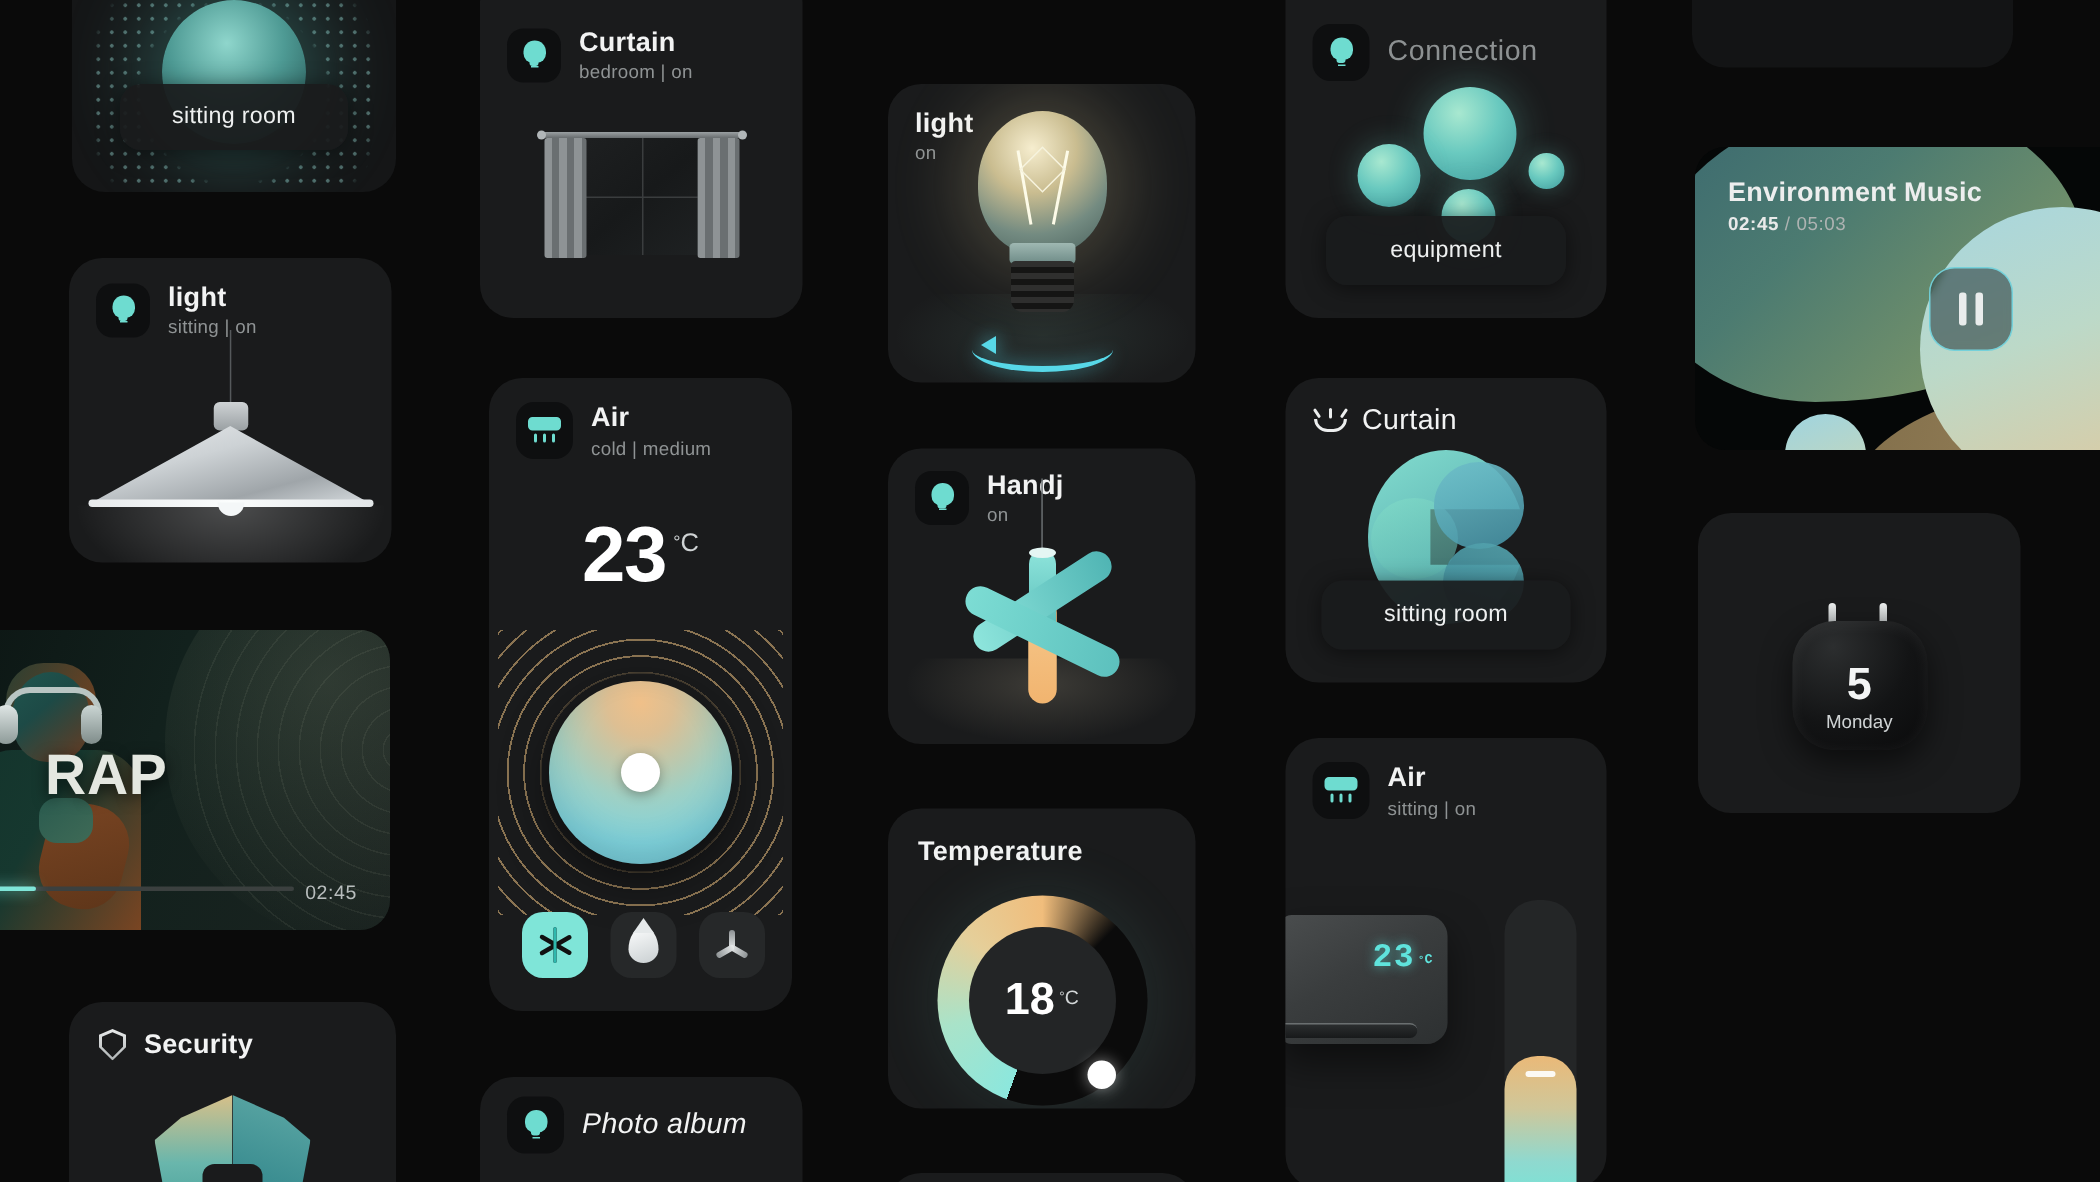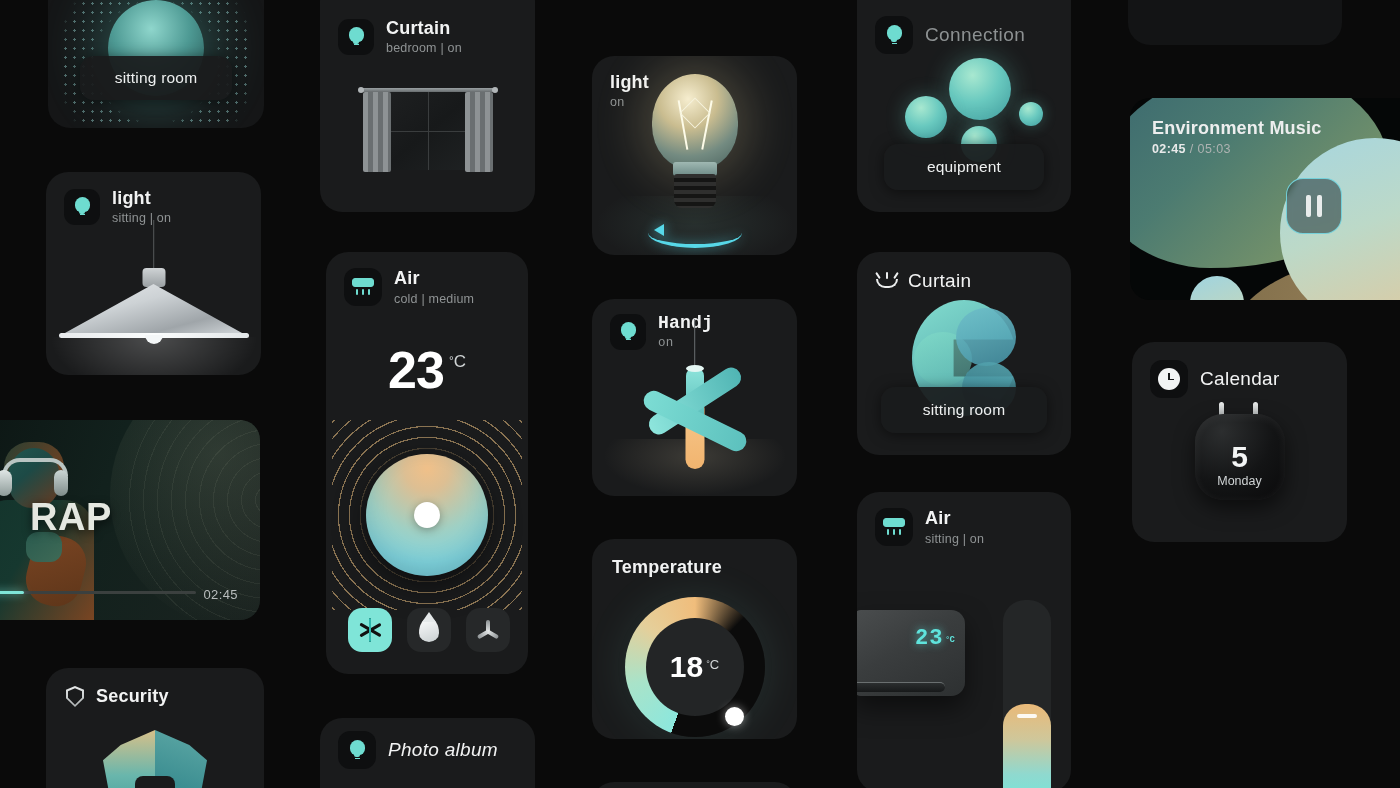--- a/index.html
+++ b/index.html
@@ -187,21 +187,21 @@
     width:42px; height:34px; border-radius:3px 3px 8px 8px;
     background: repeating-linear-gradient(180deg,#2f2f2e 0 4px,#151514 4px 8px); }
   .bulb-arc { position:absolute; left:50%; top:162px; transform:translateX(-50%); width:94px; height:30px;
     border-bottom:4px solid #57d8e8; border-radius:0 0 50% 50%; filter:drop-shadow(0 0 6px rgba(87,216,232,.75)); }
   .arc-head { position:absolute; left:6px; top:6px; width:0;height:0;
     border-right:10px solid #57d8e8; border-top:6px solid transparent; border-bottom:6px solid transparent; }
   .bulb-floor { position:absolute; left:50%; top:140px; transform:translateX(-50%); width:200px; height:70px;
     background: radial-gradient(ellipse at 50% 40%, rgba(140,200,180,.12), transparent 70%); }
 
   
-  #c-handj { left: 592px; top: 299px; width: 205px; height: 197px; font-family: Liberation Mono, monospace; }
+  #c-handj { left: 592px; top: 299px; width: 205px; height: 197px; }
   .hj-cord { position:absolute; left:50%; top:20px; transform:translateX(-50%); width:1.6px; height:50px; background:#6a6f71; }
   .hj-tube { position:absolute; left:50%; top:68px; transform:translateX(-50%);
     width:18px; height:58px; border-radius:9px; background:linear-gradient(180deg,#8ee4db,#54b9b6); }
   .hj-tube-top { position:absolute; left:50%; top:66px; transform:translateX(-50%);
     width:18px; height:7px; border-radius:50%; background:#e4f6f3; }
   .hj-orange { position:absolute; left:50%; top:100px; transform:translateX(-50%);
     width:19px; height:70px; border-radius:10px; background:linear-gradient(180deg,#f7c98d,#f1b46f); }
   .hj-bar1 { position:absolute; left:50%; top:92px; transform:translateX(-50%) rotate(-33deg);
     width:106px; height:20px; border-radius:10px; background:linear-gradient(100deg,#8fe6dd,#4fb4b3); }
   .hj-bar2 { position:absolute; left:50%; top:112px; transform:translateX(-50%) rotate(26deg);
@@ -652,26 +652,20 @@
       <span>02:45</span>
       <span class="mu-total">/ 05:03</span>
     </div>
     <div class="mu-pause">
       <span class="pb"></span>
       <span class="pb"></span>
     </div>
   </div>
 
   <div class="card" id="c-cal">
-    <div class="chead" style="left:18px;top:18px;">
-      <div class="ic-tile lg">
-        <span class="clock-ic"></span>
-      </div>
-      <div class="ttl thin" style="font-size:19px;">Calendar</div>
-    </div>
     <div class="cal-art">
       <div class="cal-ring a"></div>
       <div class="cal-ring b"></div>
       <div class="cal-pad">
         <div class="cal-day">5</div>
         <div class="cal-dow">Monday</div>
       </div>
     </div>
   </div>
 

